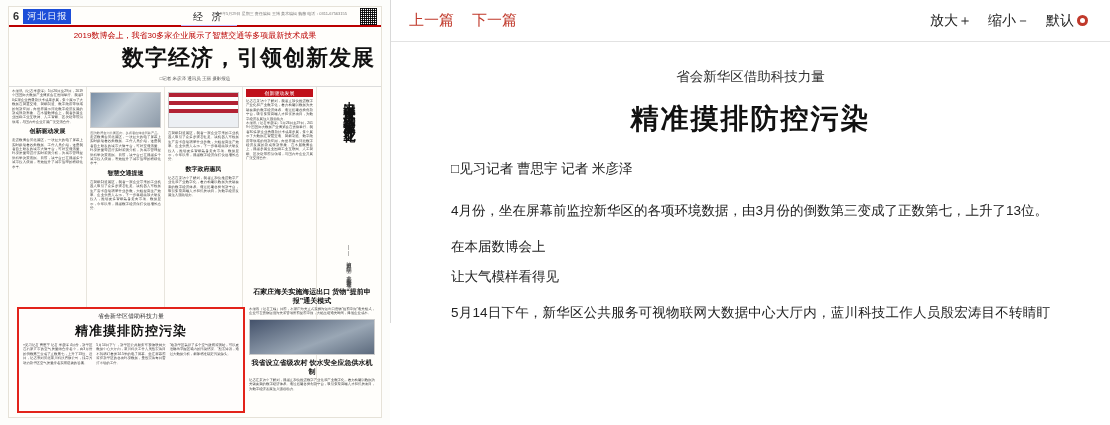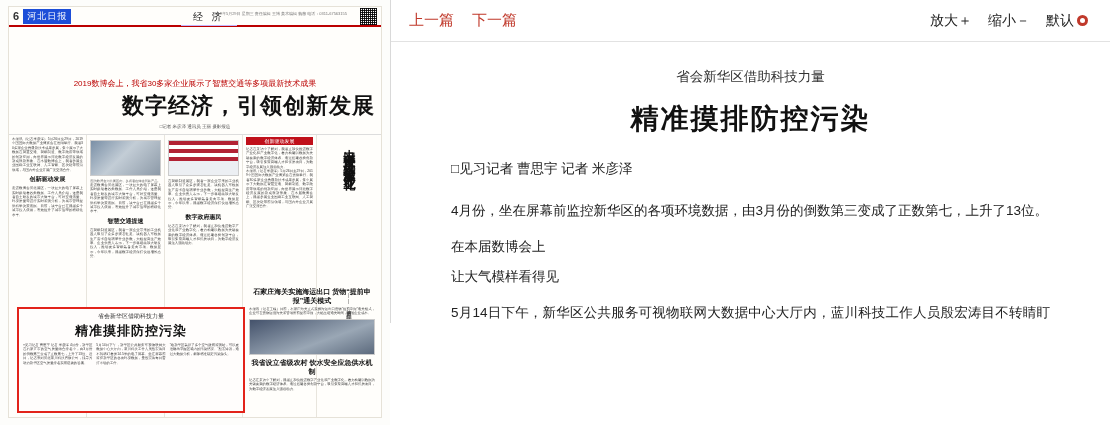--- a/index.html
+++ b/index.html
@@ -90,24 +90,23 @@
     width: 17px;
     height: 17px;
     background:
       repeating-linear-gradient(0deg, #222 0 1px, #fff 1px 2px),
       repeating-linear-gradient(90deg, #222 0 1px, #fff 1px 2px);
     background-blend-mode: multiply;
   }
 
   
   .lead {
-    padding: 20px 6px 2px 6px;
+    padding: 4px 6px 2px 6px;
     border-bottom: 1px solid #ddd;
     position: relative;
-    margin-top: 32px;
   }
   .kicker {
     font-size: 8px;
     color: #b00;
     text-align: center;
     letter-spacing: 0;
     line-height: 10px;
   }
   .big-title {
     font-size: 22px;

